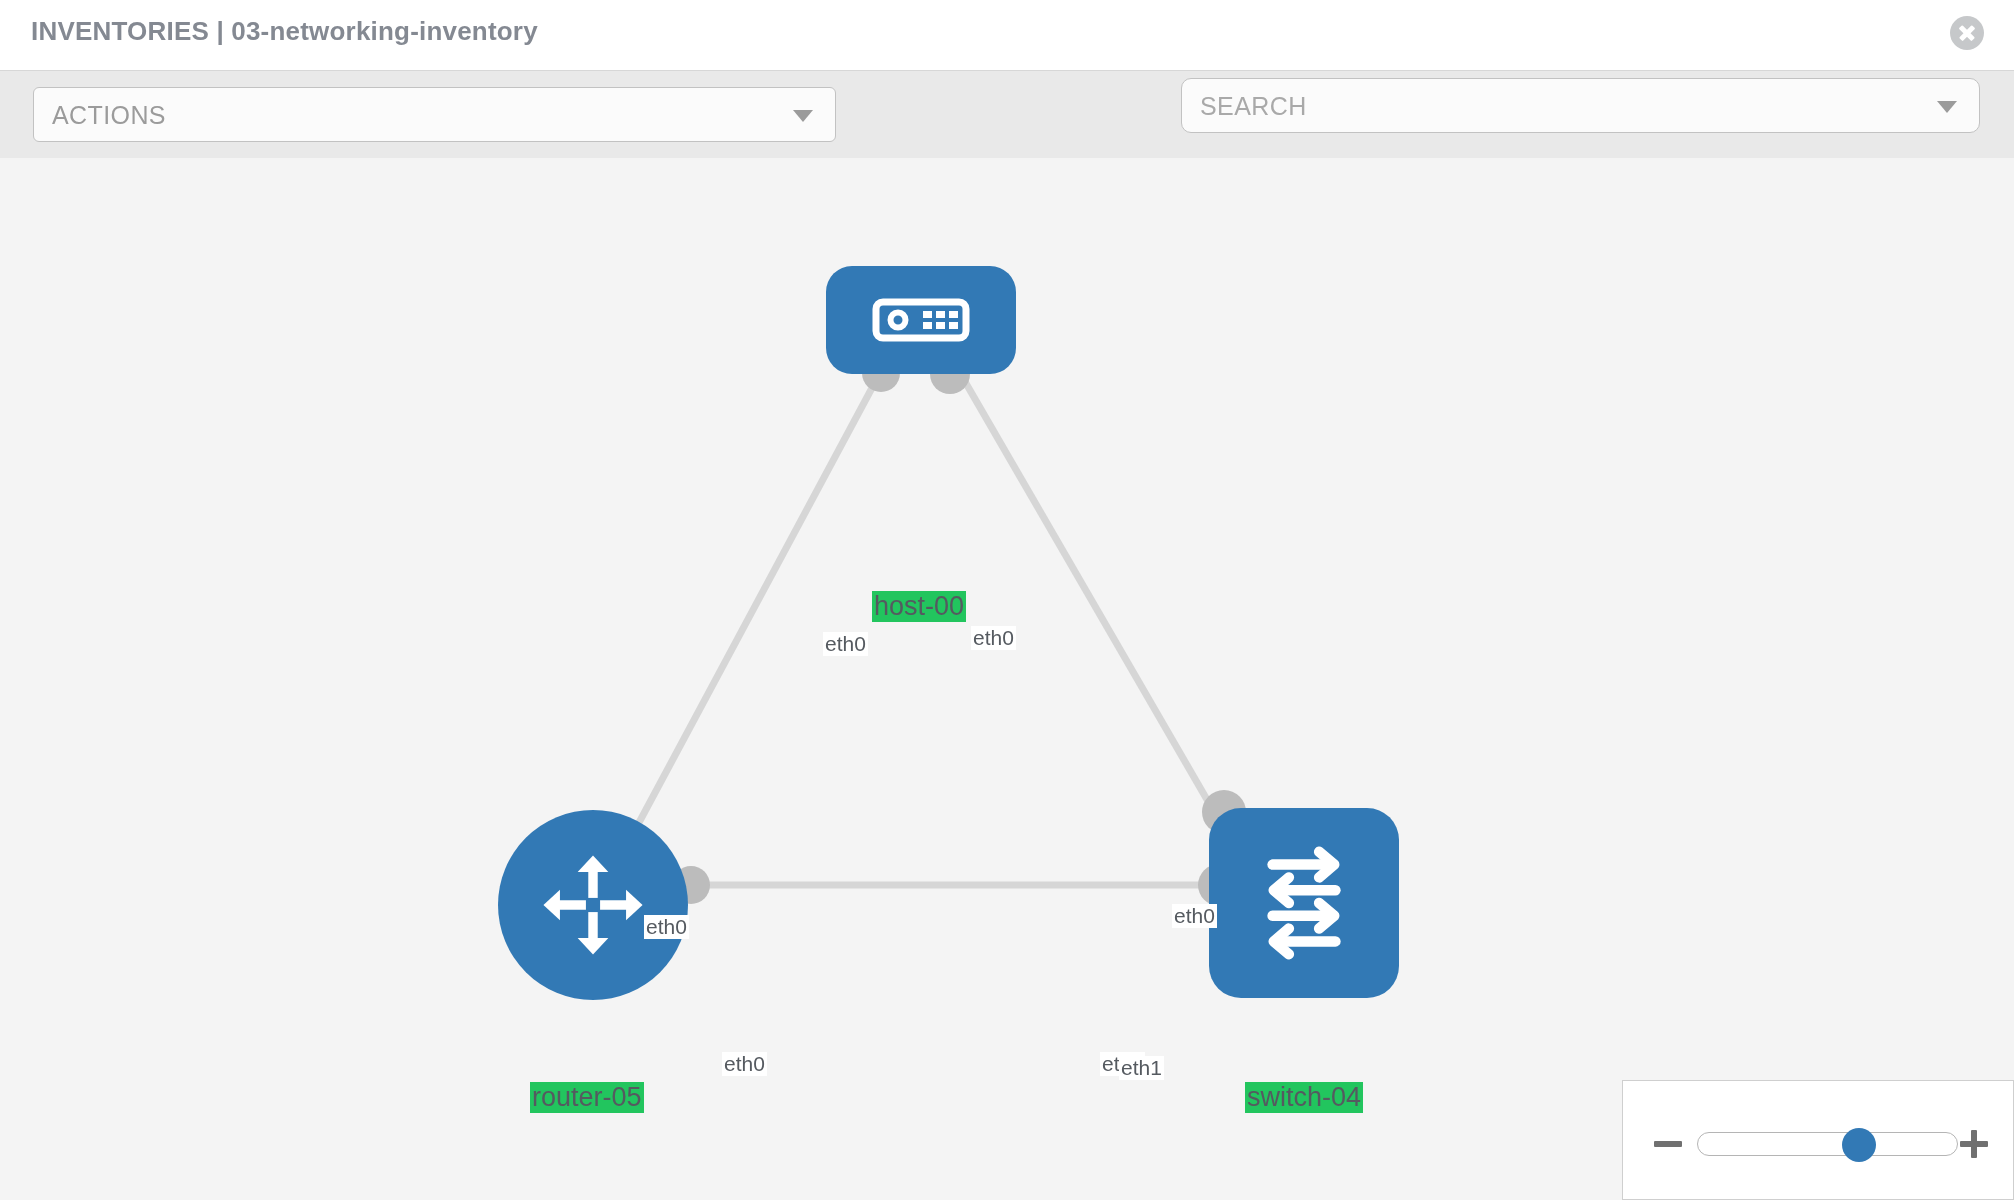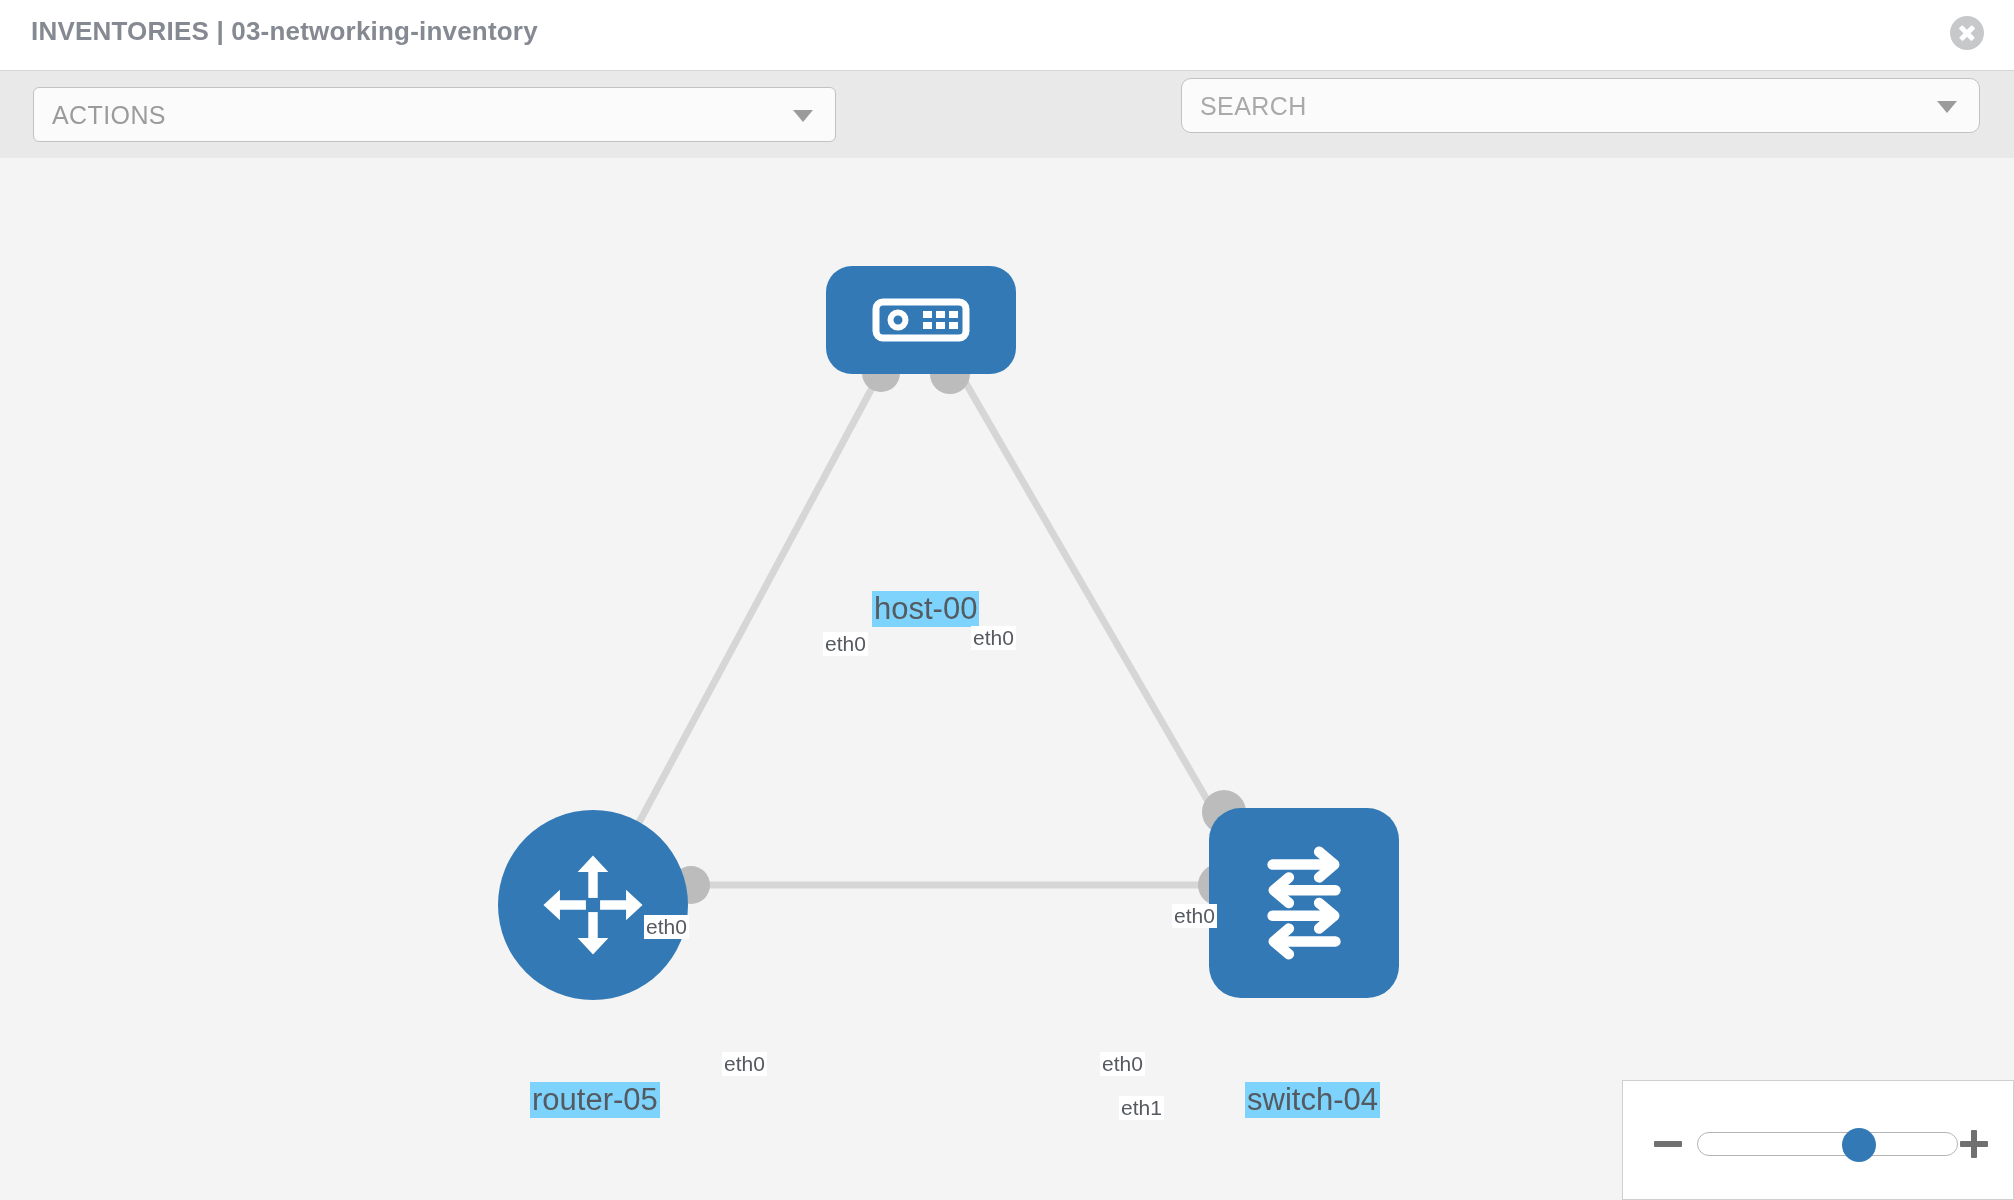--- a/index.html
+++ b/index.html
@@ -99,22 +99,22 @@
 
   .node { position: absolute; }
   .node-shape {
     position: absolute; left: 0; top: 0;
     background: #3279b5;
     display: flex; align-items: center; justify-content: center;
     cursor: pointer;
   }
   .node-label {
     position: absolute;
-    font-size: 31px; color: #555a60;
-    background: #7dd3fc;
+    font-size: 27px; color: #555a60;
+    background: #22c55e;
     white-space: nowrap;
     padding: 0 2px;
     text-align: center;
   }
   .edge-label {
     position: absolute;
     font-size: 21px; color: #555a60;
     background: #ffffff;
     white-space: nowrap;
     padding: 0 2px;
@@ -272,21 +272,21 @@
       </div>
     </div>
     <div class="node-label" style="left:1245px; top:924px;">switch-04</div>
 
     <div class="edge-label" style="left:823px; top:452px;">eth0</div>
     <div class="edge-label" style="left:971px; top:446px;">eth0</div>
     <div class="edge-label" style="left:644px; top:735px;">eth0</div>
     <div class="edge-label" style="left:1172px; top:724px;">eth0</div>
     <div class="edge-label" style="left:722px; top:872px;">eth0</div>
     <div class="edge-label" style="left:1100px; top:872px;">eth0</div>
-    <div class="edge-label" style="left:1119px; top:916px;">eth1</div>
+    <div class="edge-label" style="left:1119px; top:876px;">eth1</div>
 
     <div class="zoom-panel">
       <div class="zoom-minus"></div>
       <div class="zoom-track">
         <div class="zoom-thumb" id="zoom-thumb" style="left: calc(62% - 17px);"></div>
       </div>
       <div class="zoom-plus"></div>
     </div>
 
   </div>

